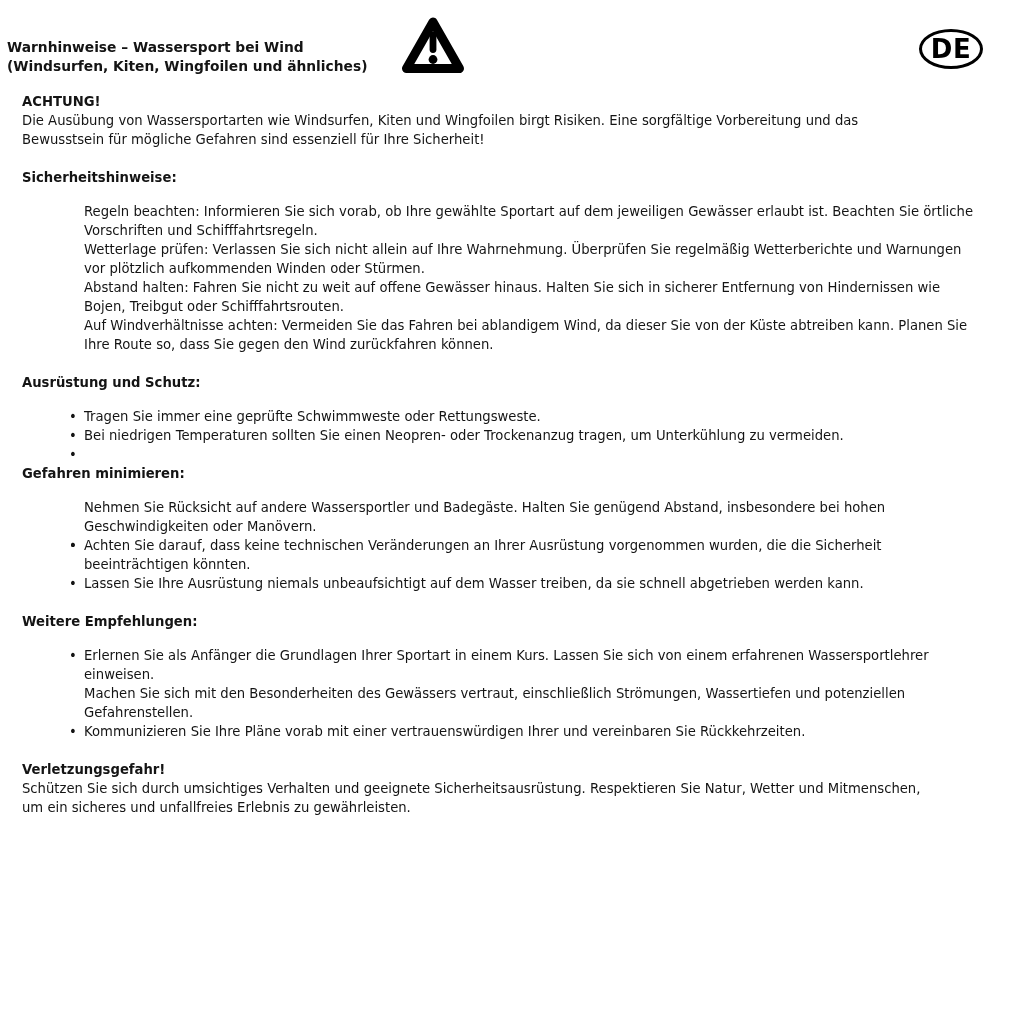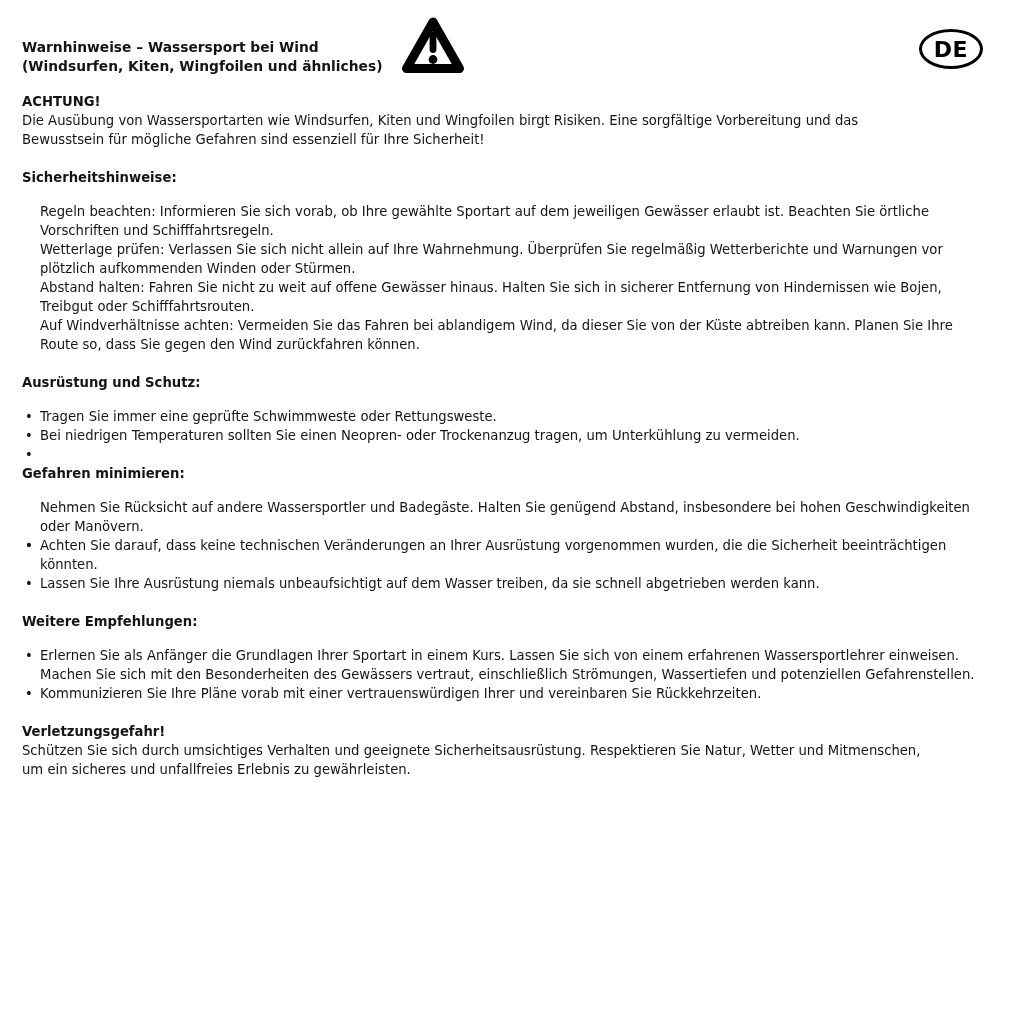--- a/index.html
+++ b/index.html
@@ -14,21 +14,21 @@
     color: #141414;
     font-family: "DejaVu Sans", "Liberation Sans", sans-serif;
     font-size: 13.2px;
     line-height: 19px;
     -webkit-font-smoothing: antialiased;
   }
 
   
   .doc-title {
     position: absolute;
-    left: 22px;
+    left: 7px;
     top: 38px;
     font-weight: 700;
     font-size: 13.8px;
     line-height: 19px;
     white-space: nowrap;
   }
   .warn-triangle {
     position: absolute;
     left: 400px;
     top: 15px;
@@ -40,21 +40,21 @@
     left: 919px;
     top: 29px;
     width: 58px;
     height: 34px;
     border: 3px solid #000;
     border-radius: 50%;
     display: flex;
     align-items: center;
     justify-content: center;
     font-weight: 700;
-    font-size: 22px;
+    font-size: 26px;
     letter-spacing: 0.5px;
     color: #000;
   }
 
   
   .content {
     position: absolute;
     left: 22px;
     top: 92px;
     width: 963px;
@@ -67,20 +67,21 @@
   .sec-h.first { margin-top: 0; }
   .para {
     margin: 0;
     max-width: 912px;
   }
   .list { margin: 0; }
   .item {
     position: relative;
     padding-left: 18px;
     max-width: 945px;
+    margin-left: 44px;
   }
   .item .marker {
     position: absolute;
     left: 3px;
     top: 0;
   }
 </style>
 </head>
 <body>
 

